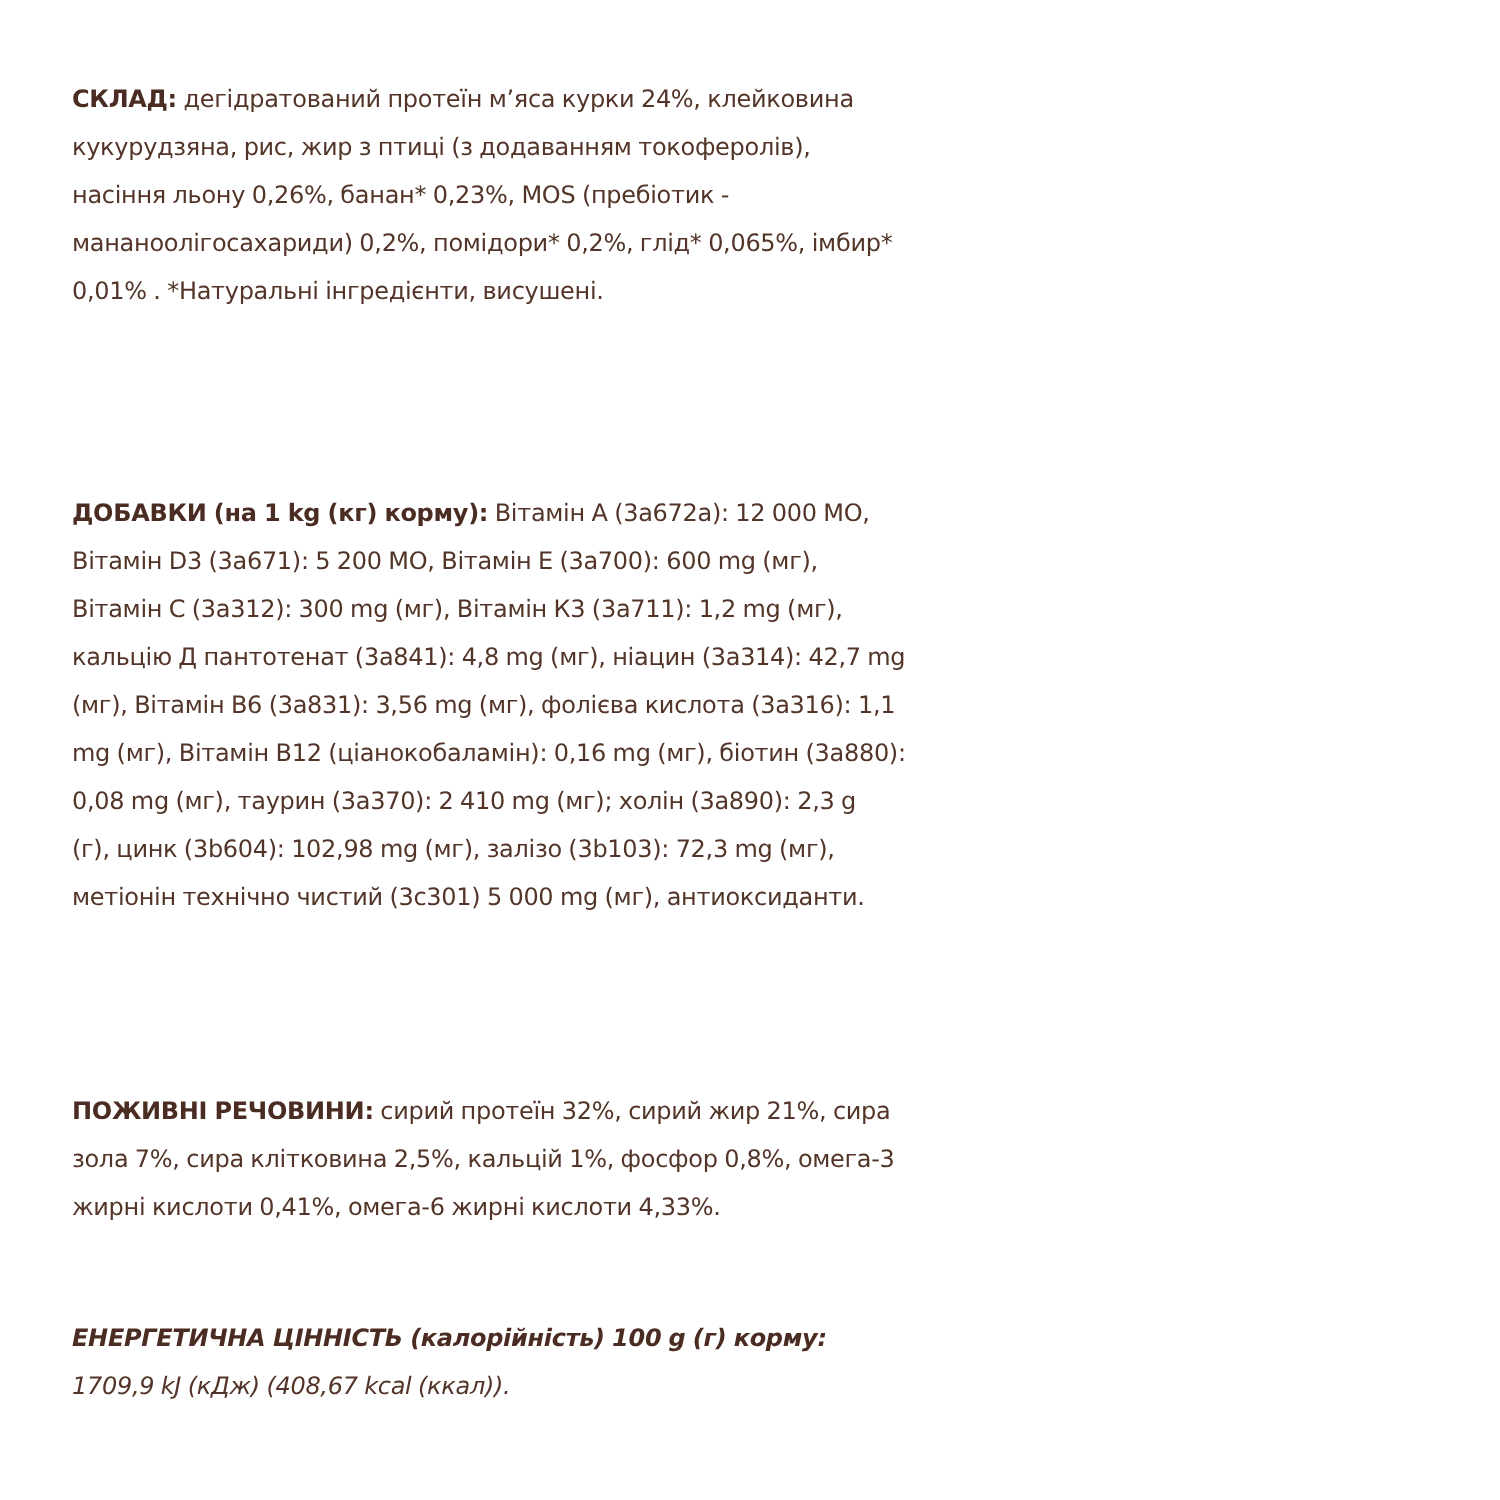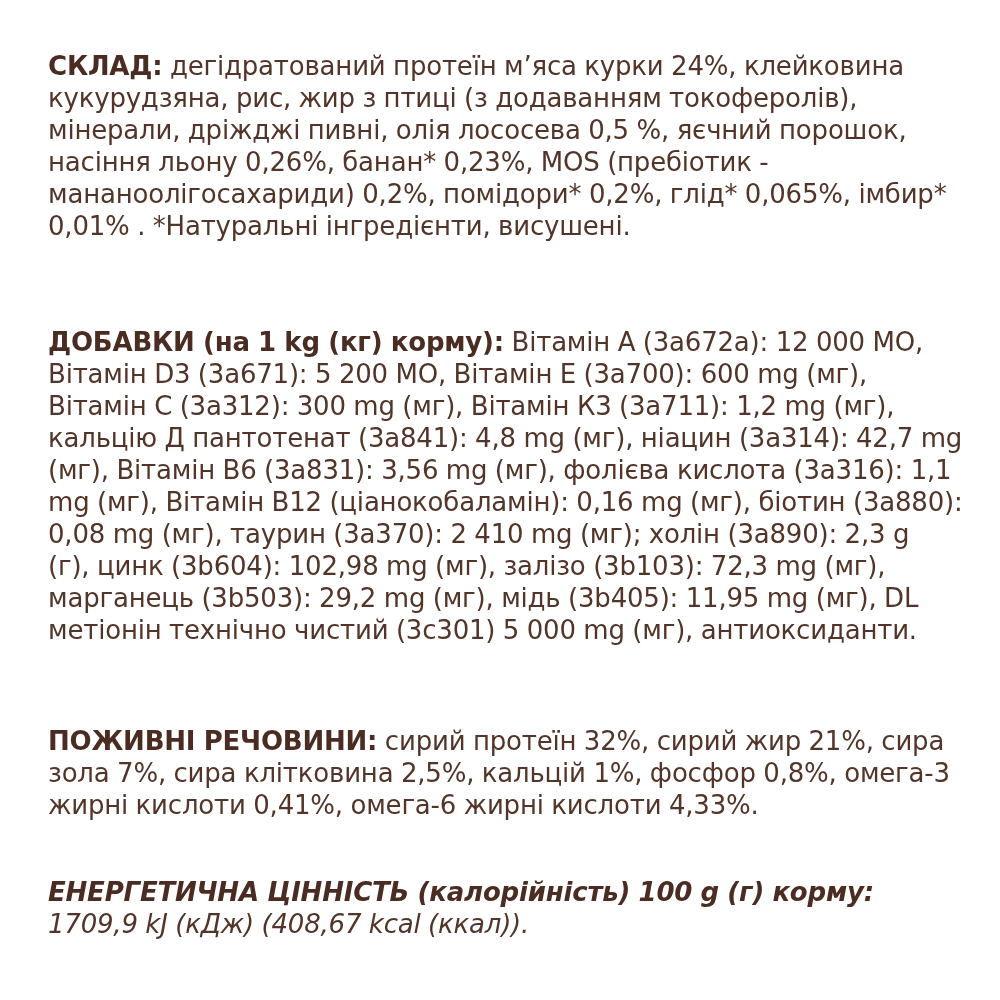--- a/index.html
+++ b/index.html
@@ -17,21 +17,21 @@
     }
     .section {
       position: absolute;
       left: 48px;
       width: 920px;
     }
     .line {
       display: block;
       height: 32px;
       line-height: 32px;
-      font-size: 26px;
+      font-size: 16px;
       white-space: nowrap;
       letter-spacing: -0.2px;
       word-spacing: -0.5px;
     }
     .heading {
       font-weight: bold;
       color: #4a2c22;
     }
     .regular {
       font-weight: normal;
@@ -43,38 +43,36 @@
     #sec-energy      { top: 876px; font-style: italic; }
   </style>
 </head>
 <body>
 
 <div class="section" id="sec-composition">
   <div class="line">
     <span class="heading">СКЛАД:</span><span class="regular"> дегідратований протеїн м’яса курки 24%, клейковина</span>
   </div>
   <div class="line regular">кукурудзяна, рис, жир з птиці (з додаванням токоферолів),</div>
-  <div class="line regular">мінерали, дріжджі пивні, олія лососева 0,5 %, яєчний порошок,</div>
   <div class="line regular">насіння льону 0,26%, банан* 0,23%, MOS (пребіотик -</div>
   <div class="line regular">мананоолігосахариди) 0,2%, помідори* 0,2%, глід* 0,065%, імбир*</div>
   <div class="line regular">0,01% . *Натуральні інгредієнти, висушені.</div>
 </div>
 
 <div class="section" id="sec-additives">
   <div class="line">
     <span class="heading">ДОБАВКИ (на 1 kg (кг) корму):</span><span class="regular"> Вітамін А (3a672a): 12 000 МО,</span>
   </div>
   <div class="line regular">Вітамін D3 (3a671): 5 200 МО, Вітамін Е (3a700): 600 mg (мг),</div>
   <div class="line regular">Вітамін С (3a312): 300 mg (мг), Вітамін К3 (3a711): 1,2 mg (мг),</div>
   <div class="line regular">кальцію Д пантотенат (3a841): 4,8 mg (мг), ніацин (3a314): 42,7 mg</div>
   <div class="line regular">(мг), Вітамін В6 (3a831): 3,56 mg (мг), фолієва кислота (3a316): 1,1</div>
   <div class="line regular">mg (мг), Вітамін В12 (ціанокобаламін): 0,16 mg (мг), біотин (3a880):</div>
   <div class="line regular">0,08 mg (мг), таурин (3a370): 2 410 mg (мг); холін (3a890): 2,3 g</div>
   <div class="line regular">(г), цинк (3b604): 102,98 mg (мг), залізо (3b103): 72,3 mg (мг),</div>
-  <div class="line regular">марганець (3b503): 29,2 mg (мг), мідь (3b405): 11,95 mg (мг), DL</div>
   <div class="line regular">метіонін технічно чистий (3c301) 5 000 mg (мг), антиоксиданти.</div>
 </div>
 
 <div class="section" id="sec-nutrients">
   <div class="line">
     <span class="heading">ПОЖИВНІ РЕЧОВИНИ:</span><span class="regular"> сирий протеїн 32%, сирий жир 21%, сира</span>
   </div>
   <div class="line regular">зола 7%, сира клітковина 2,5%, кальцій 1%, фосфор 0,8%, омега-3</div>
   <div class="line regular">жирні кислоти 0,41%, омега-6 жирні кислоти 4,33%.</div>
 </div>

